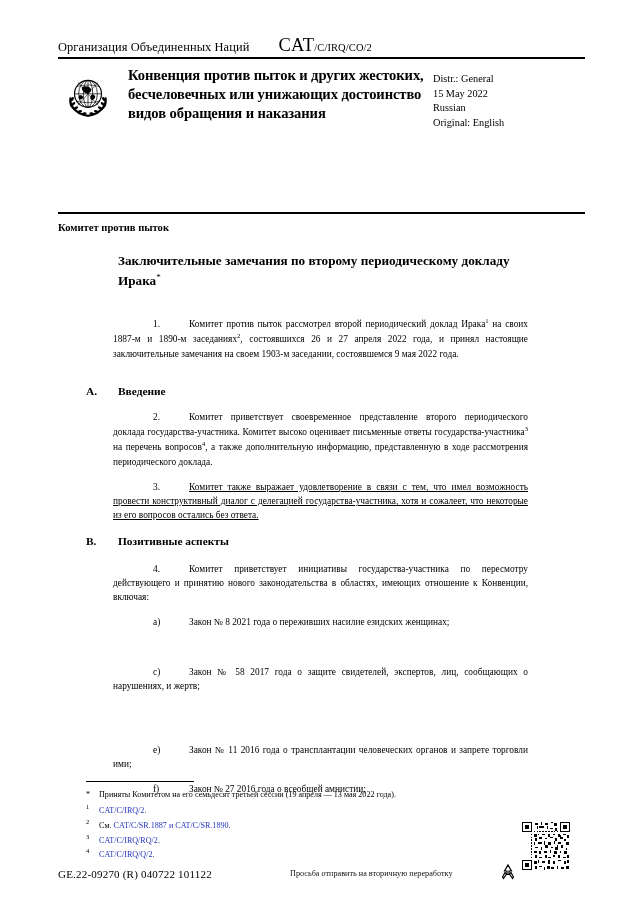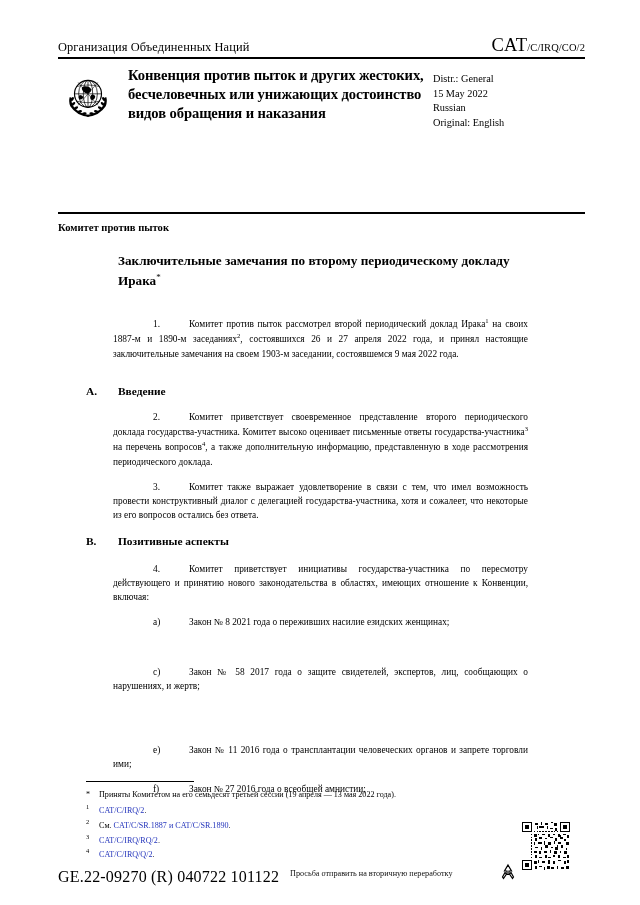--- a/index.html
+++ b/index.html
@@ -25,21 +25,21 @@
   }
 
   
   .masthead {
     position: absolute;
     left: 58px;
     top: 36px;
     width: 527px;
     display: flex;
     align-items: flex-end;
-    justify-content: space-between;
+    gap: 29px;
   }
   .org-name {
     font-size: 12.4px;
     letter-spacing: 0.1px;
     line-height: 1.1;
   }
   .doc-symbol {
     font-size: 12px;
     white-space: nowrap;
     line-height: 1;
@@ -206,21 +206,21 @@
   }
   .lnk {
     color: #2233bb;
   }
 
   
   .footer-job {
     position: absolute;
     left: 58px;
     top: 868px;
-    font-size: 16px;
+    font-size: 11px;
     letter-spacing: 0.2px;
   }
   .footer-recycle {
     position: absolute;
     left: 290px;
     top: 869px;
     font-size: 8.2px;
     color: #111;
   }
   .recycle-icon {
@@ -309,21 +309,21 @@
   </div>
 
   <div class="section-head" style="top:385px;">
     <span class="letter">A.</span><span>Введение</span>
   </div>
 
   <div class="para" style="top:410px;">
     <span class="num">2.</span><span>Комитет приветствует своевременное представление второго периодического доклада государства-участника. Комитет высоко оценивает письменные ответы государства-участника</span><sup>3</sup><span> на перечень вопросов</span><sup>4</sup><span>, а также дополнительную информацию, представленную в ходе рассмотрения периодического доклада.</span>
   </div>
 
-  <div class="para" style="top:480px;">
+  <div class="para" style="top:480px;text-decoration:underline;">
     <span class="num">3.</span><span>Комитет также выражает удовлетворение в связи с тем, что имел возможность провести конструктивный диалог с делегацией государства-участника, хотя и сожалеет, что некоторые из его вопросов остались без ответа.</span>
   </div>
 
   <div class="section-head" style="top:535px;">
     <span class="letter">B.</span><span>Позитивные аспекты</span>
   </div>
 
   <div class="para" style="top:562px;">
     <span class="num">4.</span><span>Комитет приветствует инициативы государства-участника по пересмотру действующего и принятию нового законодательства в областях, имеющих отношение к Конвенции, включая:</span>
   </div>

